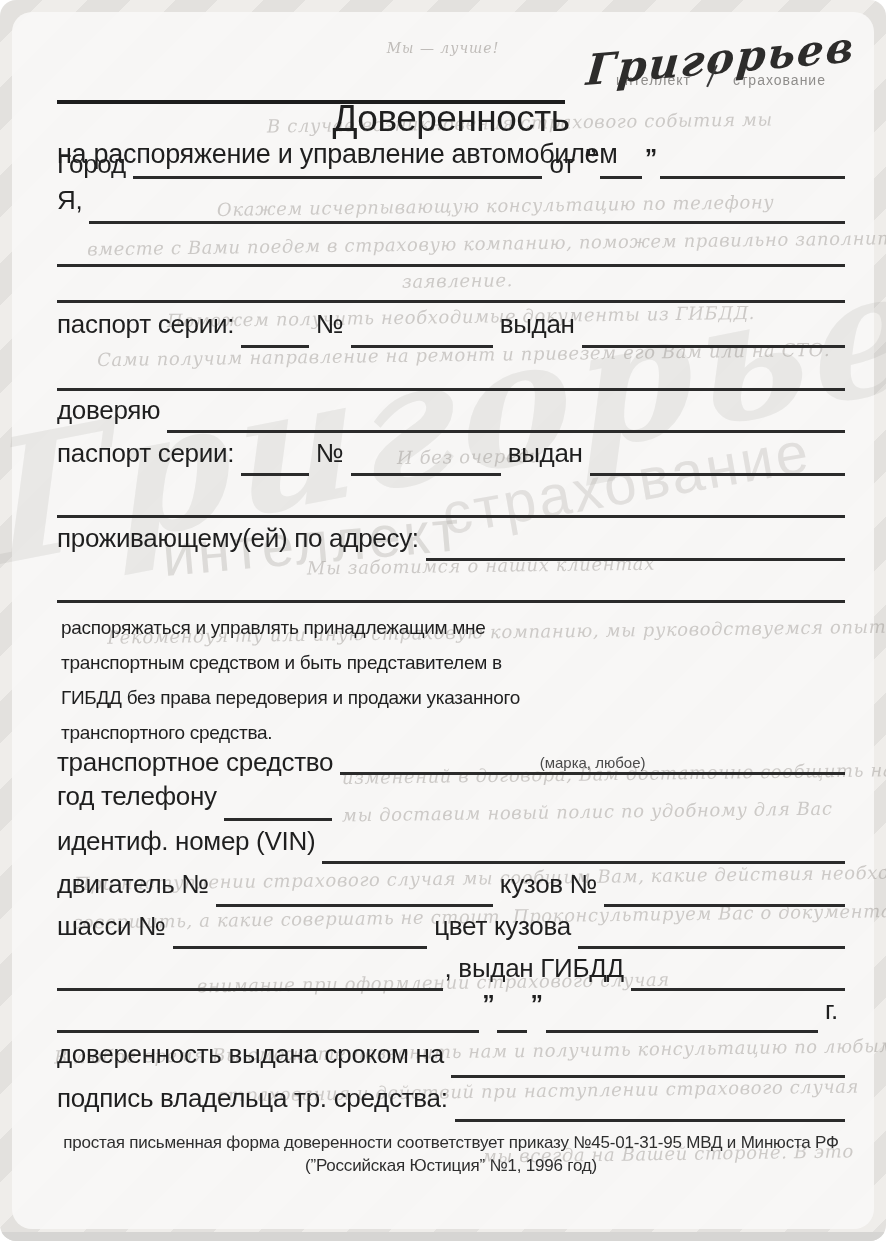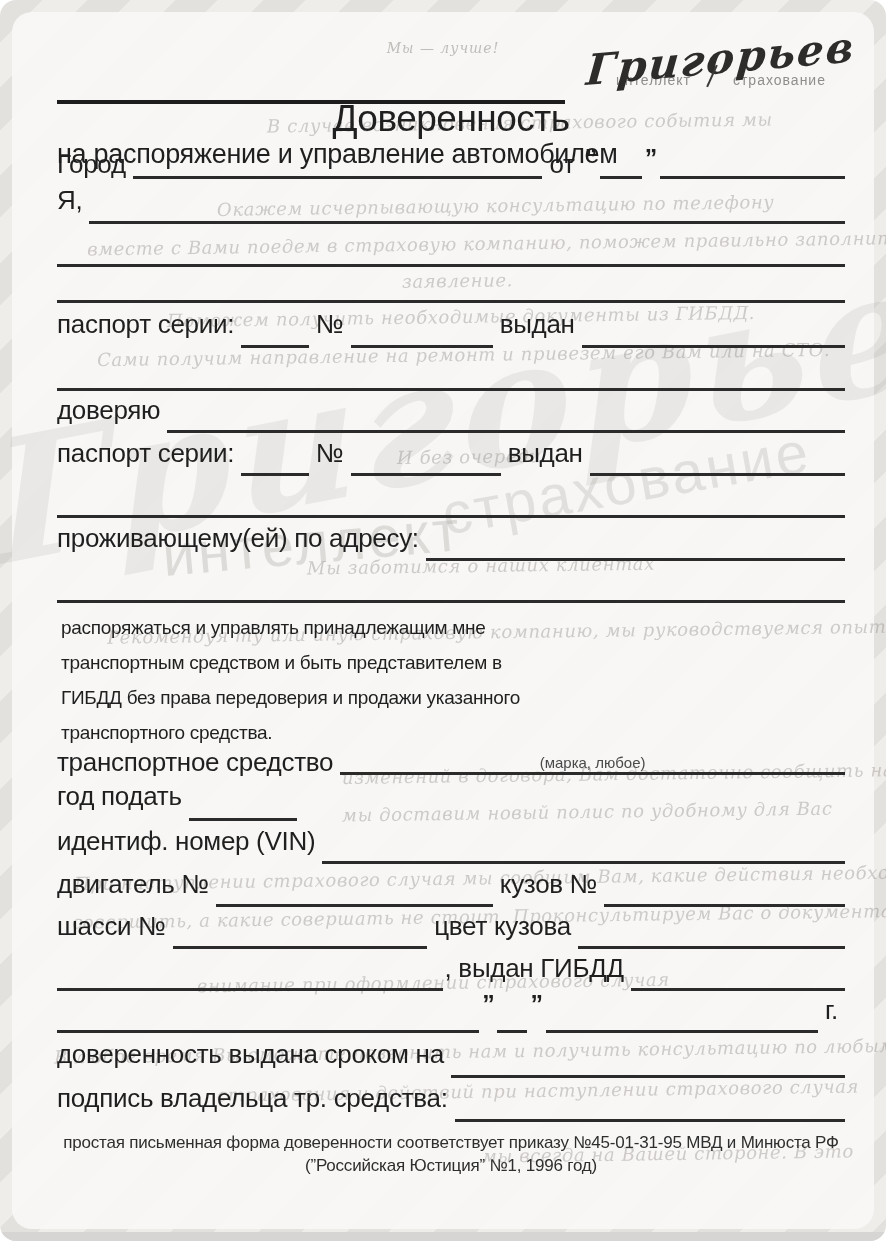--- a/index.html
+++ b/index.html
@@ -200,21 +200,21 @@
 транспортного средства.</div>
 
         <div class="frow row-vh">
           <span class="lbl">транспортное средство</span>
           <span class="fill">
             <span class="hint">(марка, любое)</span>
           </span>
         </div>
 
         <div class="frow row-h46">
-          <span class="lbl">год подать</span>
+          <span class="lbl">год телефону</span>
           <span class="fill fixed" style="width:108px"></span>
         </div>
 
         <div class="frow">
           <span class="lbl">идентиф. номер (VIN)</span>
           <span class="fill"></span>
         </div>
 
         <div class="frow">
           <span class="lbl">двигатель №</span>

